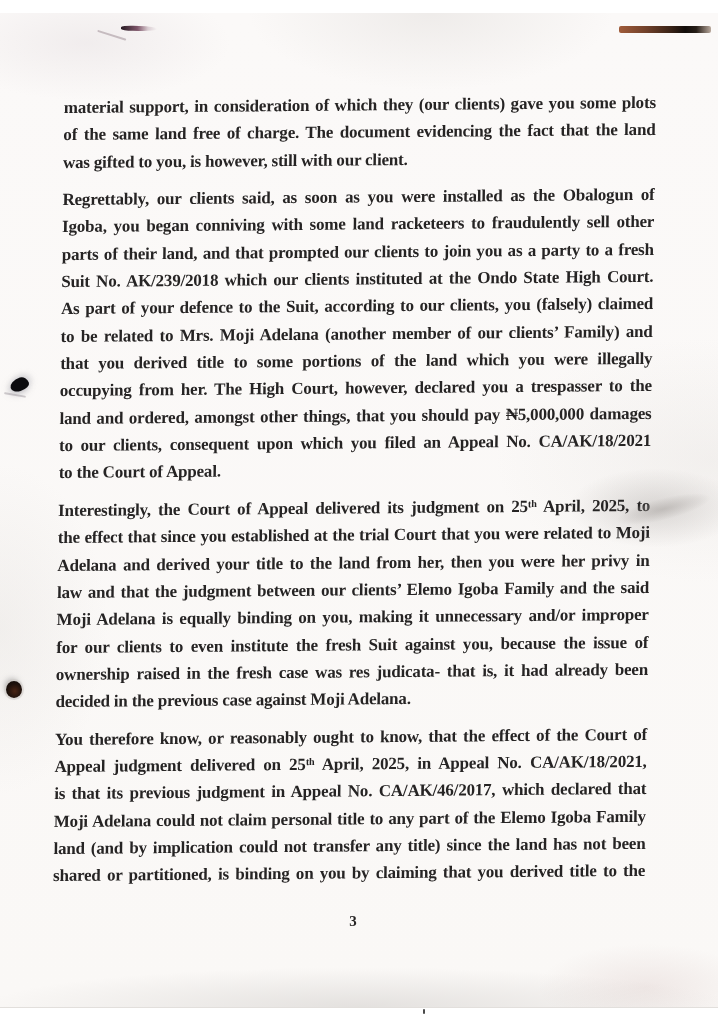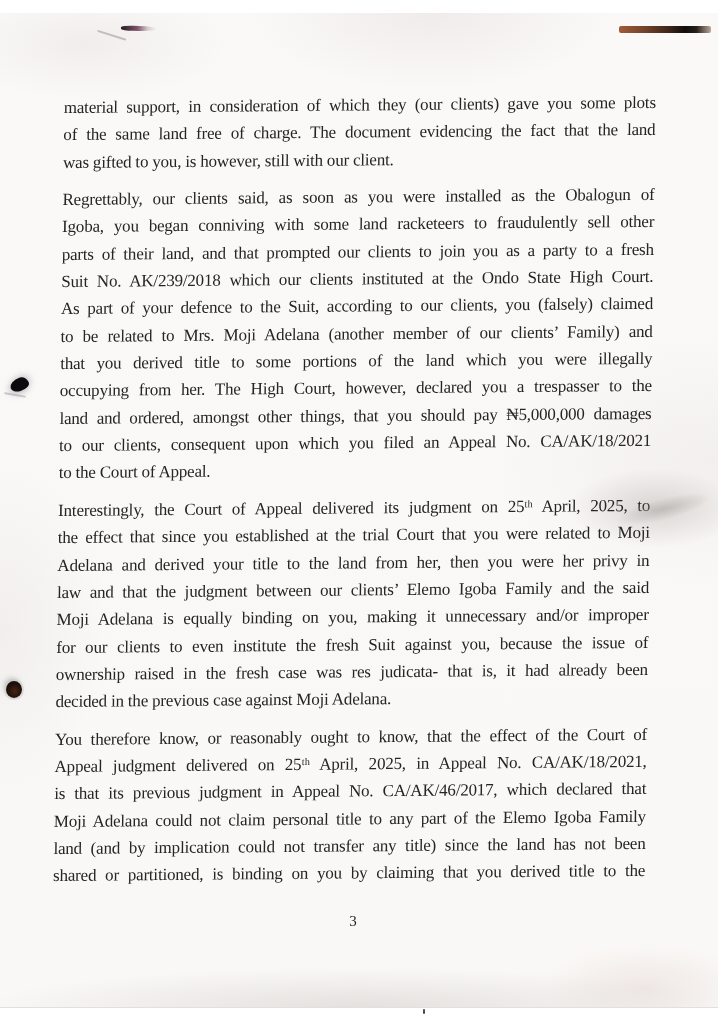--- a/index.html
+++ b/index.html
@@ -8,20 +8,21 @@
     width: 718px;
     height: 1020px;
     background: #ffffff;
     overflow: hidden;
     font-family: "Liberation Serif", "DejaVu Serif", serif;
   }
   .scan-root {
     position: relative;
     width: 718px;
     height: 1020px;
+    font-weight: bold;
   }
   
   .paper {
     position: absolute;
     left: 0;
     top: 13px;
     width: 718px;
     height: 994px;
     background:
       radial-gradient(ellipse 120px 55px at 655px 495px, rgba(168,163,160,0.38), transparent 72%),

